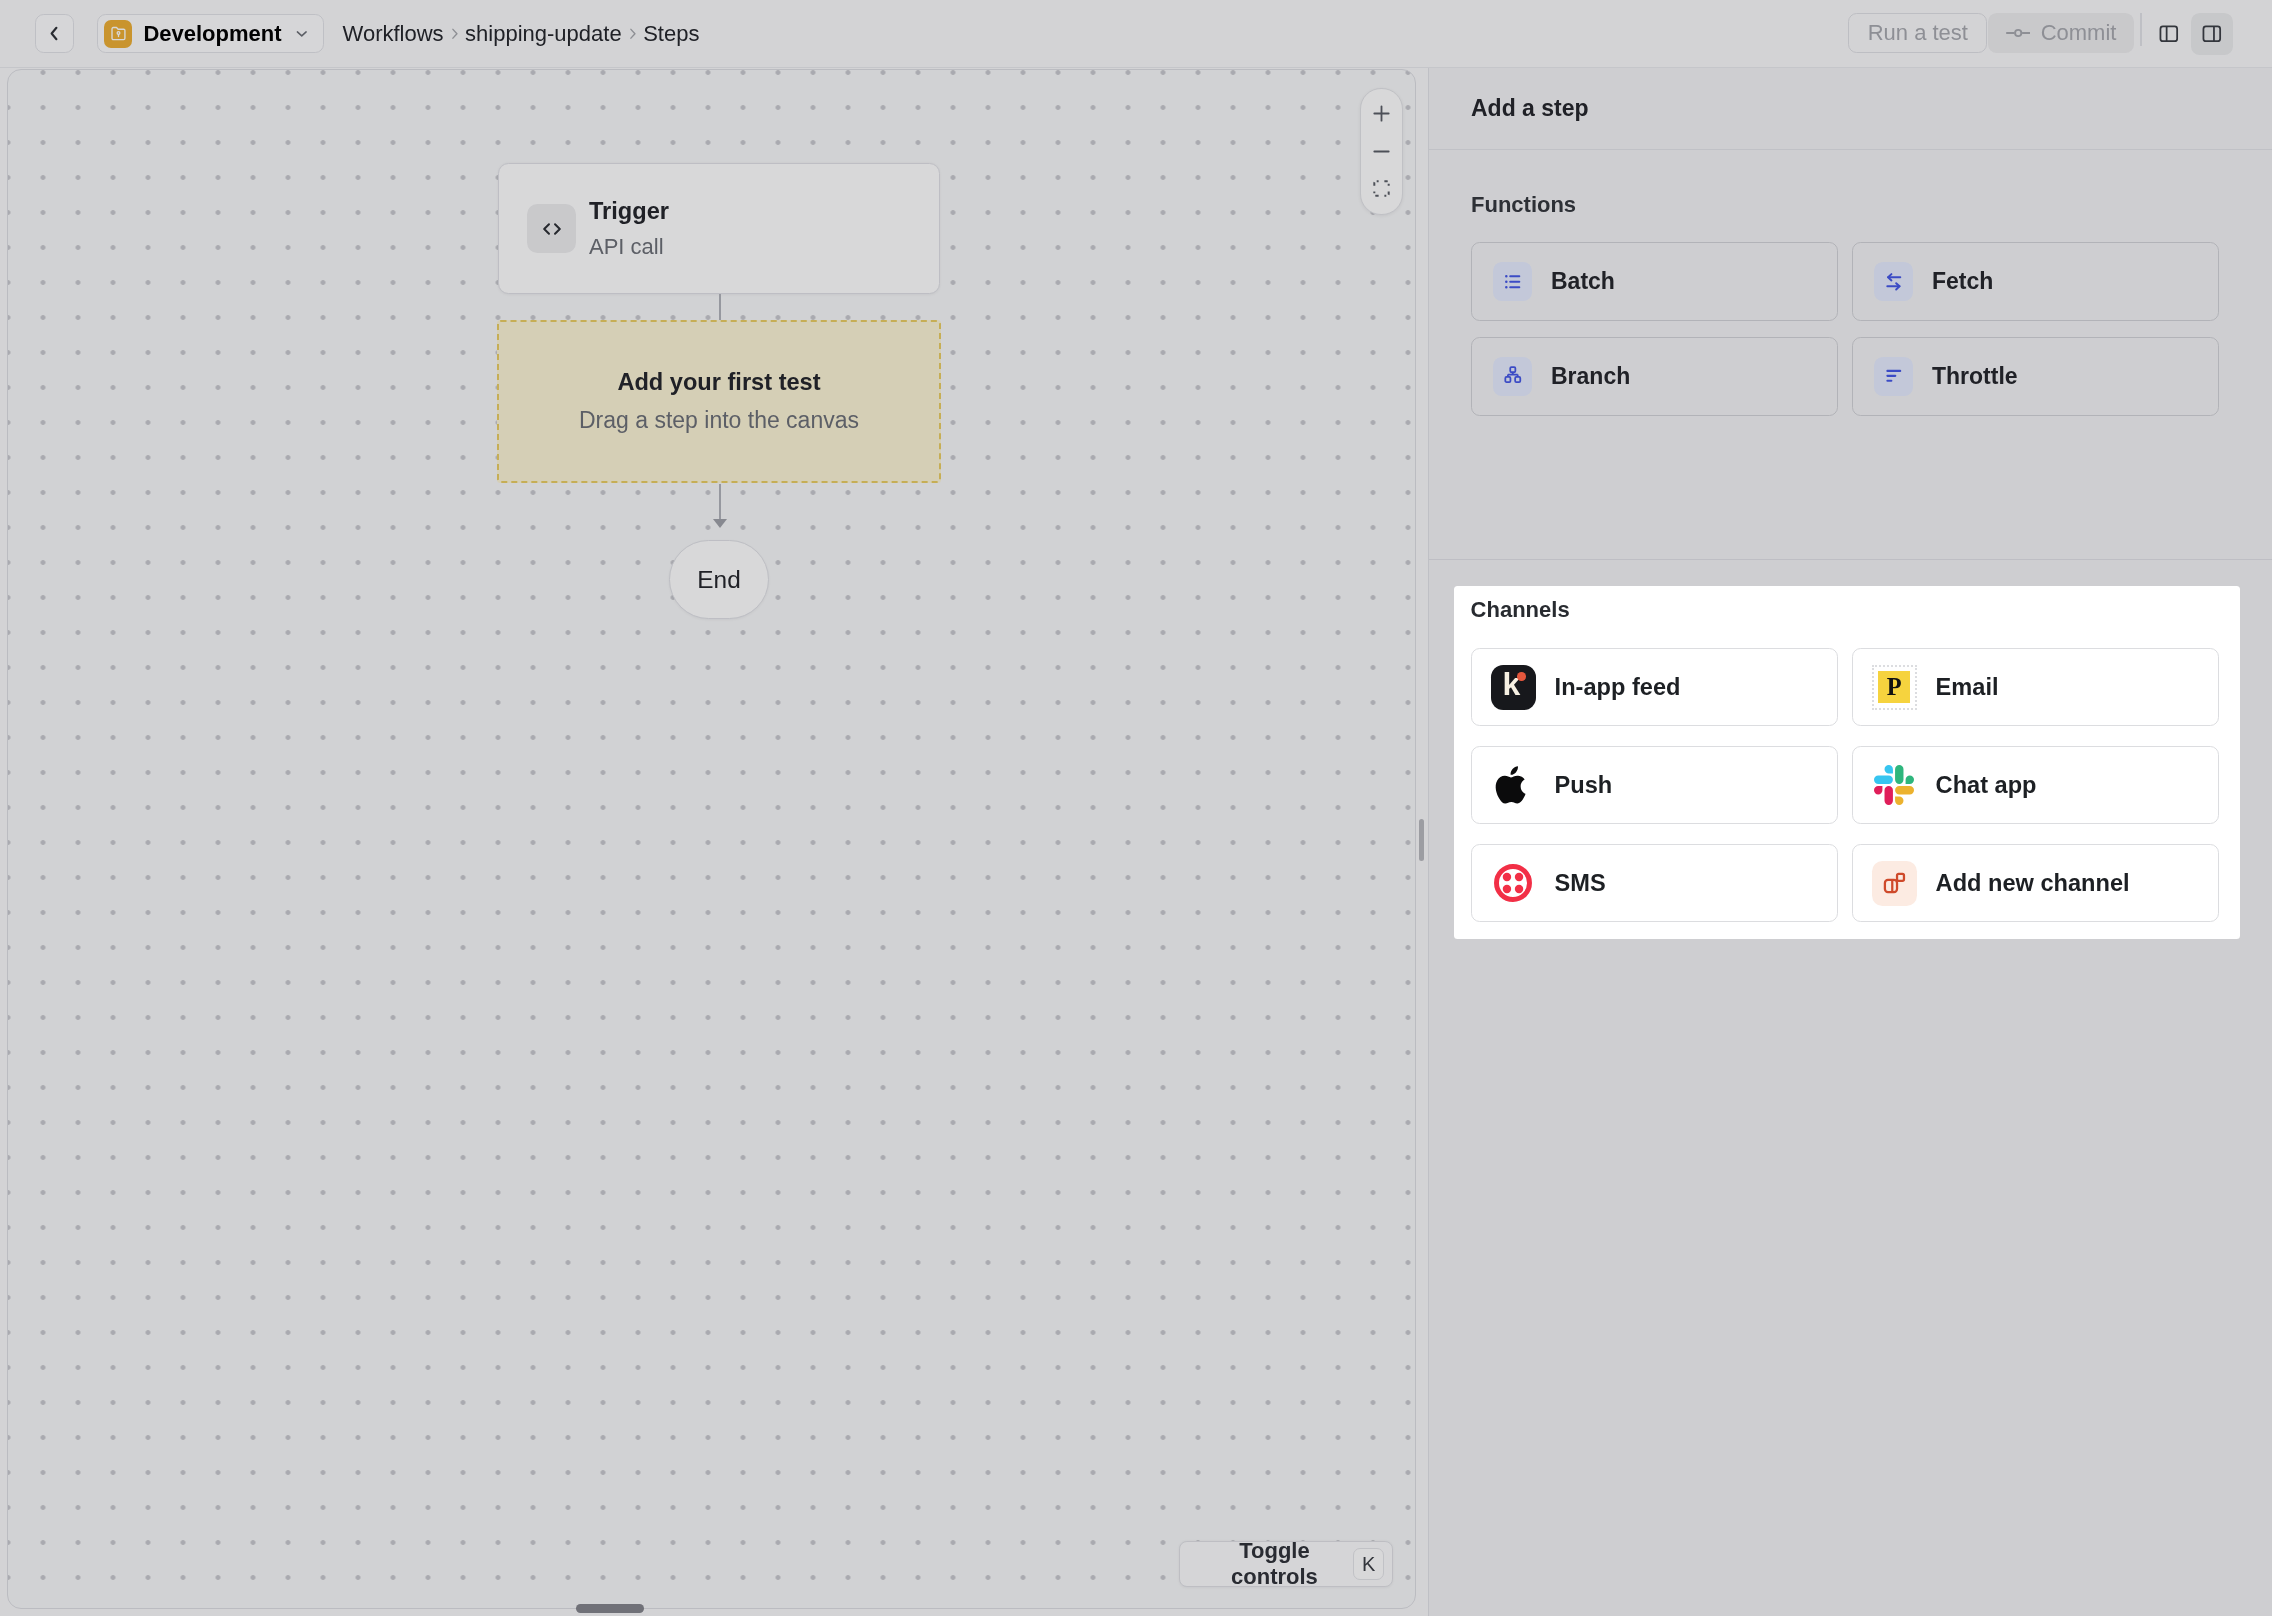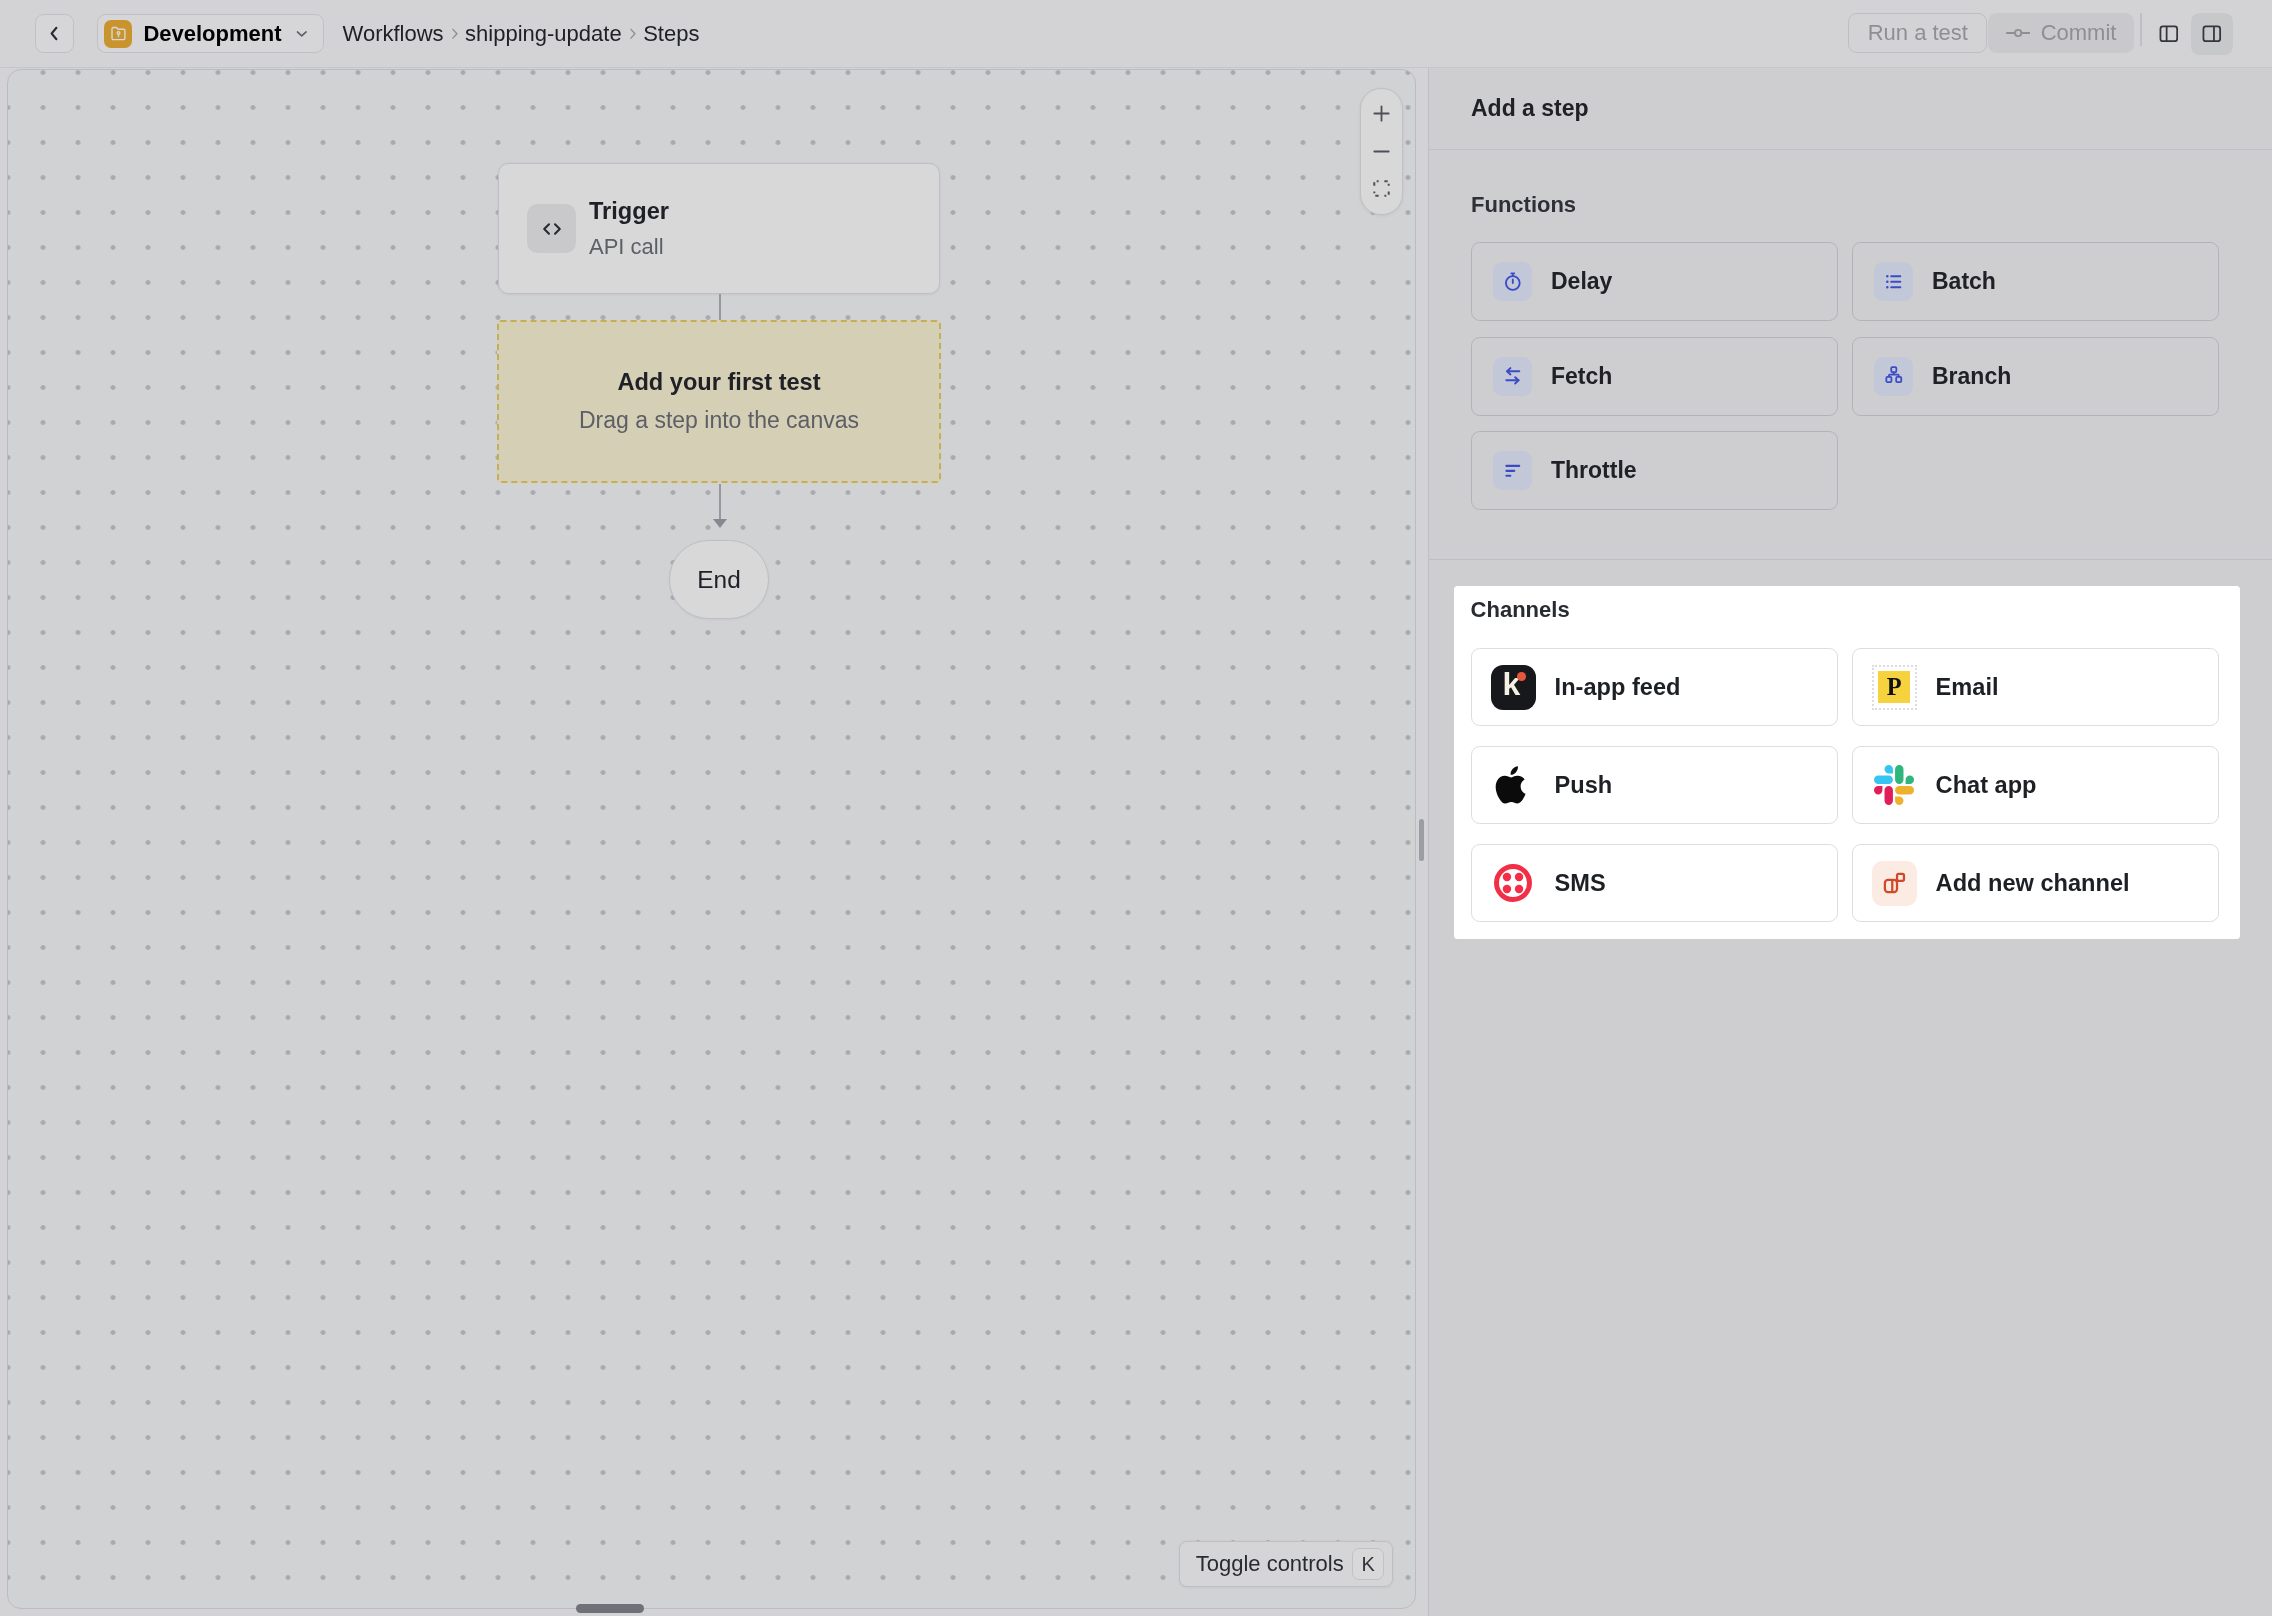--- a/index.html
+++ b/index.html
@@ -74,21 +74,21 @@
   .end-node{left:661px;top:470px;width:100px;height:79px;border-radius:40px;
             display:flex;align-items:center;justify-content:center;font-size:24.4px;font-weight:500;cursor:pointer}
   .zoomctl{position:absolute;left:1352px;top:17.5px;width:43px;height:127px;background:#fff;
            border:1.7px solid #e3e4e8;border-radius:21px;box-shadow:0 0.9px 3.5px rgba(20,20,30,.07);
            display:flex;flex-direction:column;align-items:center;justify-content:space-between;padding:9.6px 0}
   .zoomctl .iconbtn{width:30px;height:30px;color:#5a5e66}
   .toggle-btn{position:absolute;left:1171px;top:1471px;width:214px;height:46px;background:#fcfcfd;
               border:1.7px solid #e0e1e5;border-radius:7.9px;display:flex;align-items:center;
               justify-content:space-between;padding:0 7.9px 0 15.7px;cursor:pointer;
               box-shadow:0 0.9px 2.6px rgba(20,20,30,.05)}
-  .toggle-label{font-size:22px;font-weight:400;color:#2f3238}
+  .toggle-label{font-size:22px;font-weight:700;color:#2f3238}
   .kbd{width:32px;height:32px;border:1.7px solid #e4e5e9;border-radius:7px;background:#fff;
        display:flex;align-items:center;justify-content:center;font-size:20px;color:#3a3d43}
 
   .hscroll-thumb{position:absolute;left:576px;top:1604px;width:68px;height:8.7px;border-radius:4.4px;background:#84858c}
   .vscroll-thumb{position:absolute;left:1419px;top:819px;width:5.2px;height:42px;border-radius:2.6px;background:#b8b9be}
 
   
   .sidebar{position:absolute;left:1428px;top:68px;width:845px;height:1548px;
            background:#f4f4f6;border-left:1.7px solid #e2e3e8}
   .sb-header{height:82px;display:flex;align-items:center;padding-left:42px;
@@ -264,29 +264,20 @@
 <div class="vscroll-thumb"></div>
 
 <aside class="sidebar">
   <div class="sb-header">Add a step</div>
 
   <div class="section-label fn-label">Functions</div>
 
   <div class="fn-grid">
     <button class="step-card">
       <span class="fn-tile">
-        <svg width="23.6" height="23.6" viewBox="0 0 24 24" fill="none" stroke="#4558e7" stroke-width="1.9" stroke-linecap="round">
-            <circle cx="12" cy="13.2" r="7"></circle>
-            <path d="M12 13.2 V9.6 M10.5 3.4 H13.5 M12 3.4 V6"></path>
-          </svg>
-      </span>
-      <span class="label">Delay</span>
-    </button>
-    <button class="step-card">
-      <span class="fn-tile">
         <svg width="23.6" height="23.6" viewBox="0 0 24 24" fill="none" stroke="#4558e7" stroke-width="2.1" stroke-linecap="round">
             <path d="M9.4 6.4 H18.6 M9.4 12 H18.6 M9.4 17.6 H18.6"></path>
             <path d="M5.4 6.4 h0.01 M5.4 12 h0.01 M5.4 17.6 h0.01" stroke-width="2.6"></path>
           </svg>
       </span>
       <span class="label">Batch</span>
     </button>
     <button class="step-card">
       <span class="fn-tile">
         <svg width="23.6" height="23.6" viewBox="0 0 24 24" fill="none" stroke="#4558e7" stroke-width="2" stroke-linecap="round" stroke-linejoin="round">

